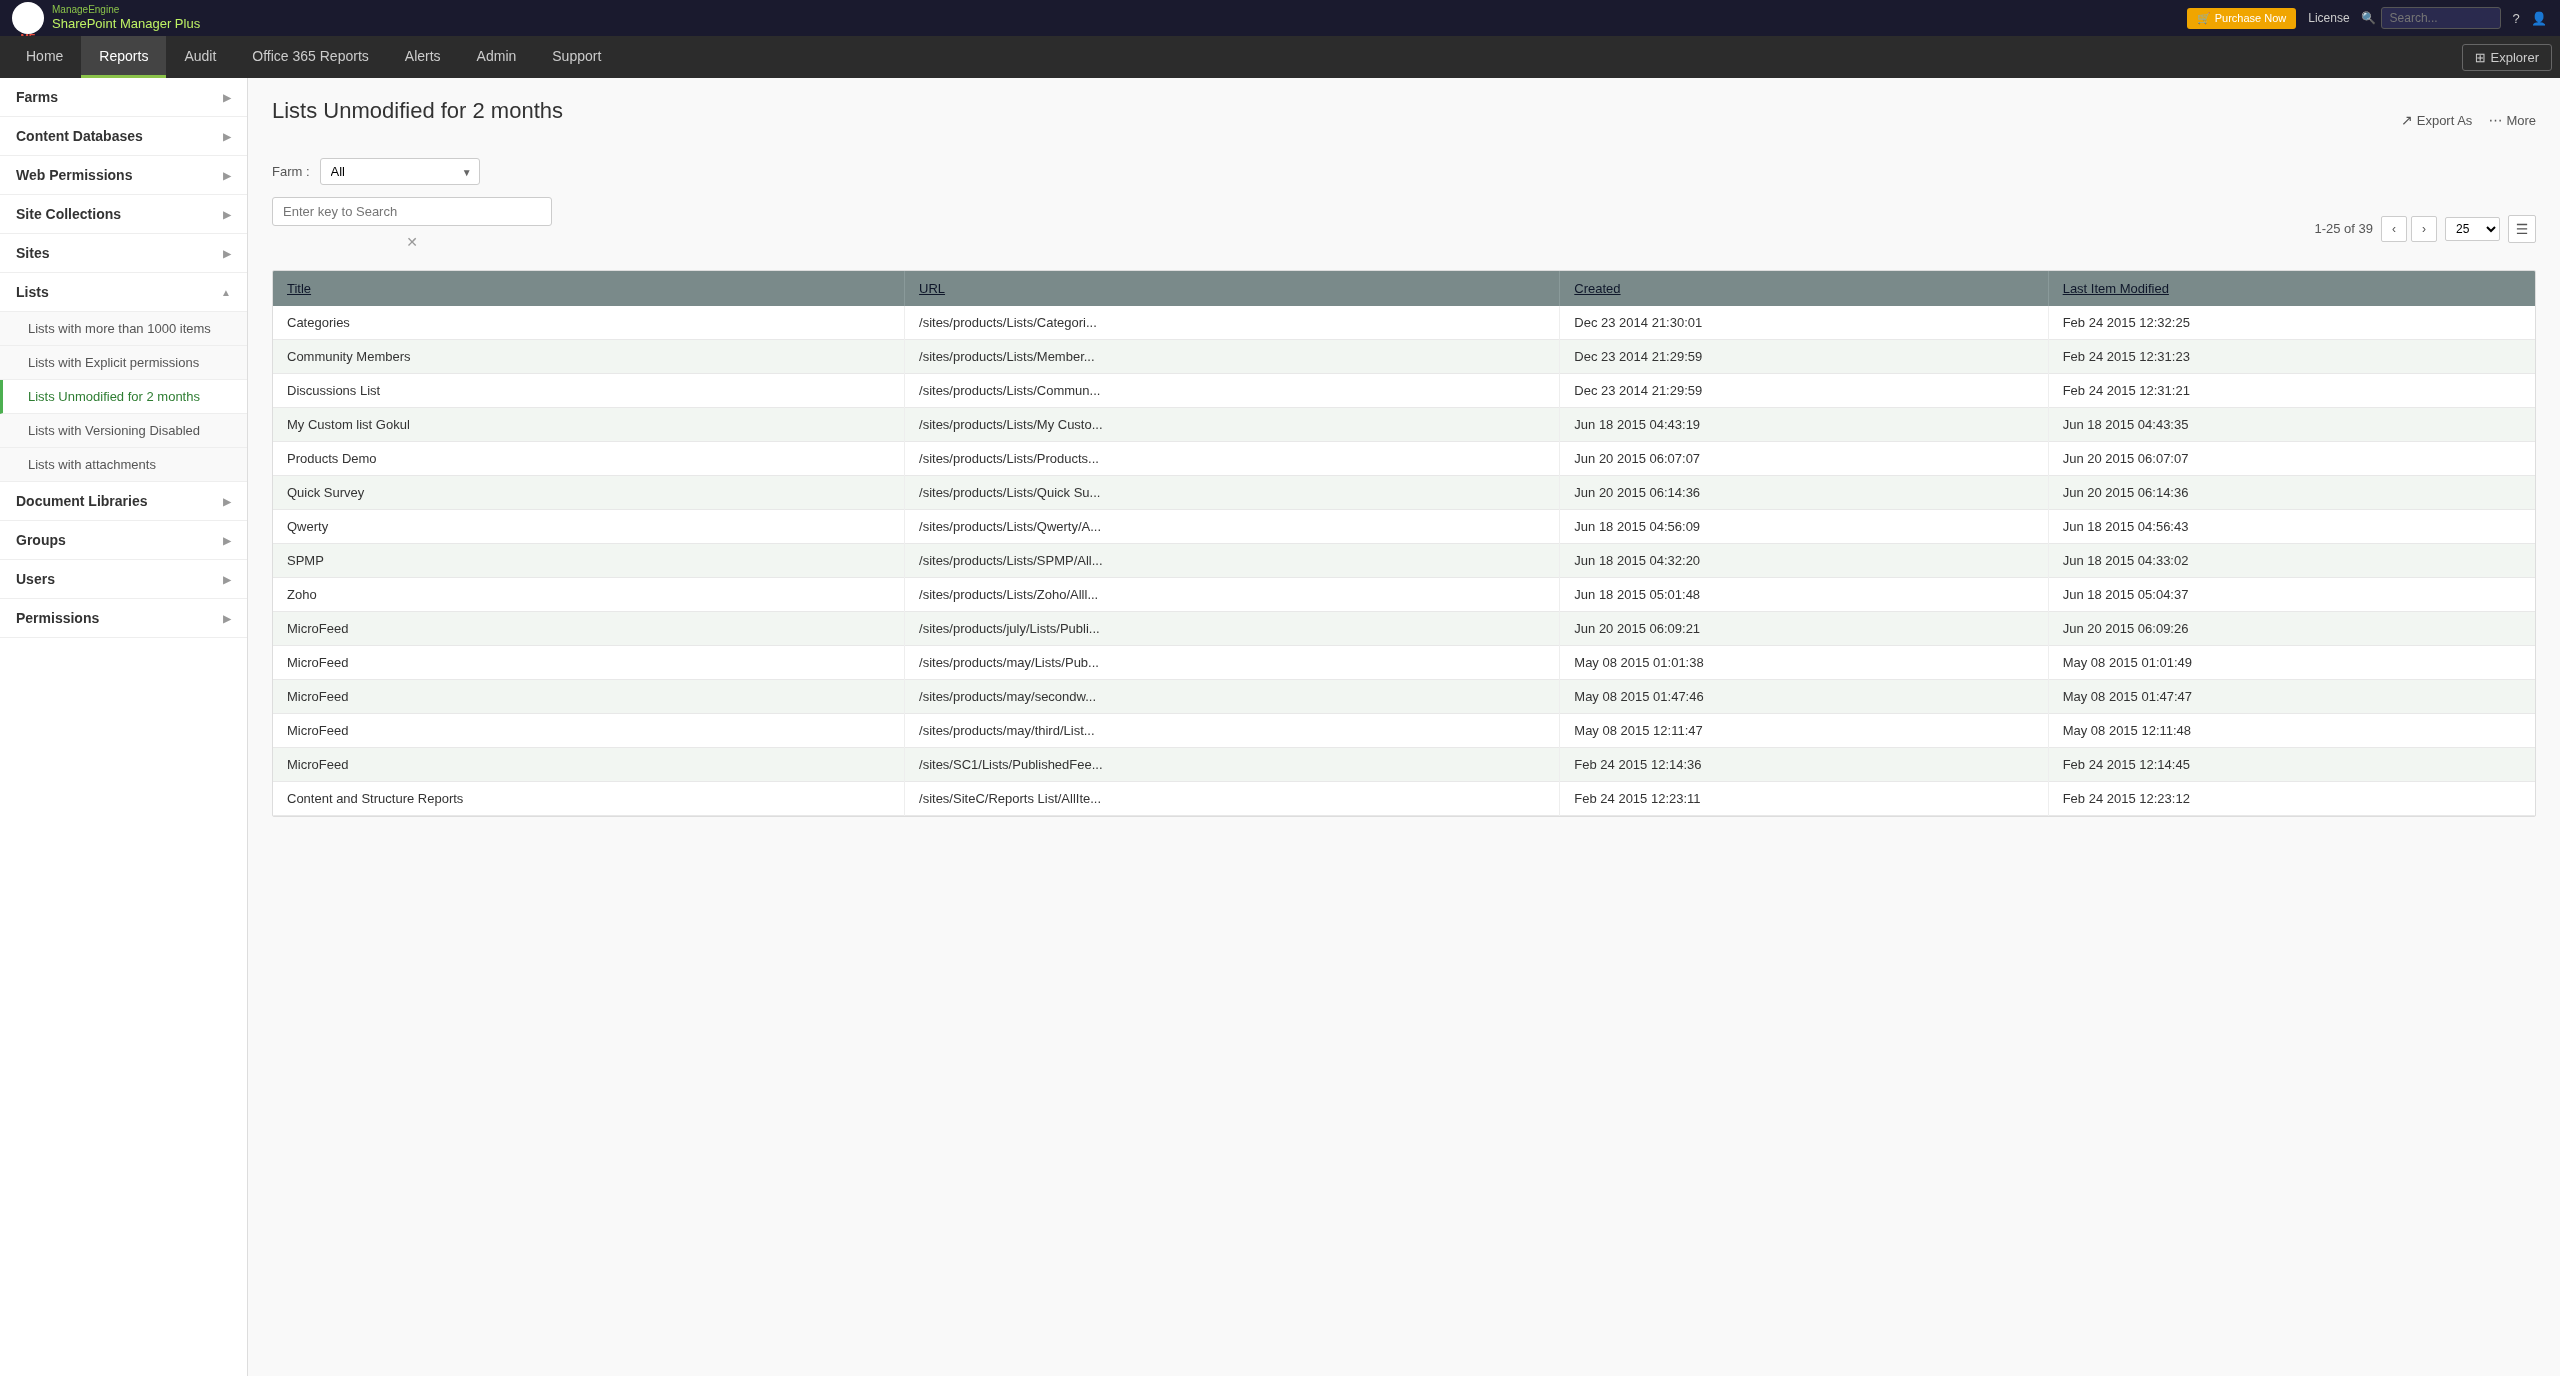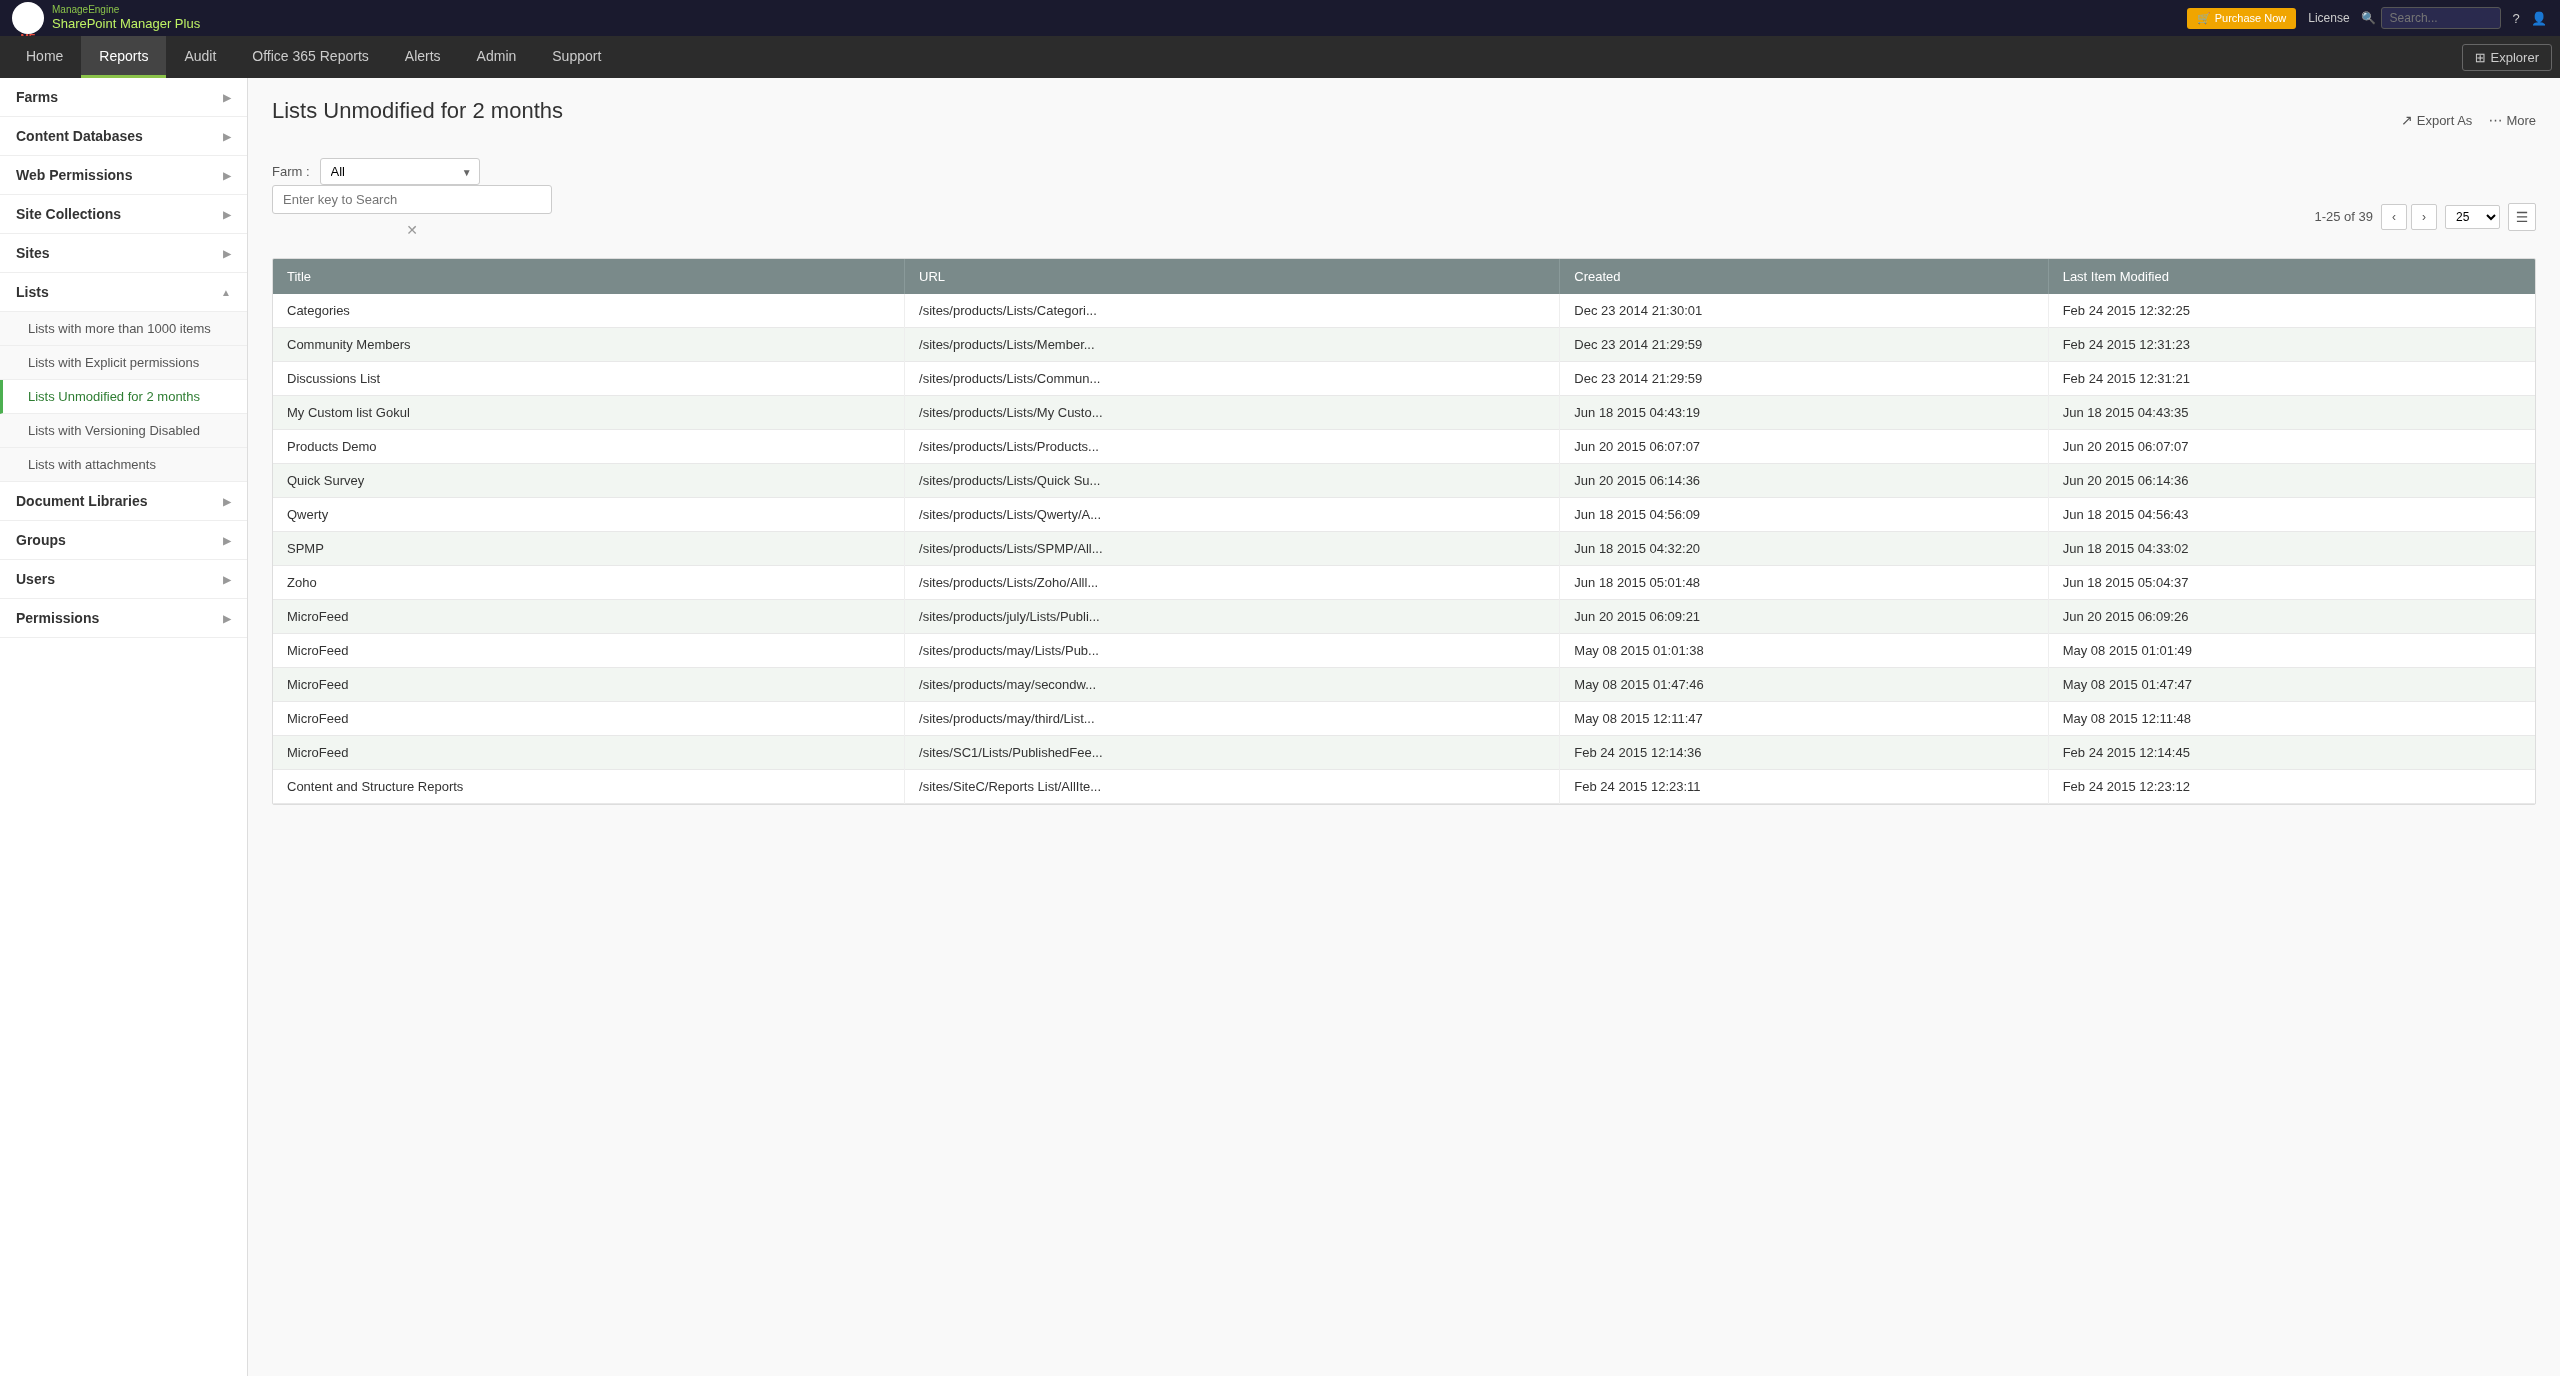--- a/index.html
+++ b/index.html
@@ -30,41 +30,41 @@
     .sidebar { width: 248px; background: #fff; border-right: 1px solid #ddd; overflow-y: auto; flex-shrink: 0; }
     .sidebar-item { display: flex; align-items: center; justify-content: space-between; padding: 11px 16px; cursor: pointer; border-bottom: 1px solid #eee; font-size: 14px; font-weight: 600; color: #333; }
     .sidebar-item .arrow { color: #999; font-size: 10px; }
     .sidebar-sub { background: #f9f9f9; }
     .sidebar-sub-item { padding: 9px 16px 9px 28px; cursor: pointer; font-size: 13px; color: #555; border-bottom: 1px solid #eee; }
     .sidebar-sub-item.active { background: white; color: #2e7d32; border-left: 3px solid #4caf50; padding-left: 25px; font-weight: 500; }
 
     
     .content { flex: 1; overflow-y: auto; background: #f9f9f9; padding: 20px 24px; }
     .page-title { font-size: 22px; font-weight: 400; color: #333; margin-bottom: 18px; }
-    .toolbar { display: flex; align-items: center; justify-content: space-between; }
+    .toolbar { display: flex; align-items: center; justify-content: space-between; margin-bottom: 12px; }
     .toolbar-left { display: flex; align-items: center; gap: 10px; }
     .farm-label { font-size: 13px; color: #555; }
     .farm-select { border: 1px solid #ccc; padding: 5px 28px 5px 10px; border-radius: 3px; font-size: 13px; background: white; min-width: 160px; appearance: none; -webkit-appearance: none; cursor: pointer; }
     .select-wrap { position: relative; display: inline-block; }
     .select-wrap::after { content: '▼'; position: absolute; right: 8px; top: 50%; transform: translateY(-50%); font-size: 10px; color: #666; pointer-events: none; }
     .search-row { display: flex; align-items: center; gap: 8px; margin-bottom: 10px; flex-direction: column; }
     .search-input { border: 1px solid #ccc; padding: 6px 10px; border-radius: 3px; font-size: 13px; width: 280px; color: #999; }
     .search-clear { color: #999; cursor: pointer; font-size: 14px; }
     .pagination-info { font-size: 13px; color: #555; }
     .page-nav { display: flex; align-items: center; gap: 4px; }
     .page-nav-btn { border: 1px solid #ccc; background: white; width: 26px; height: 26px; cursor: pointer; display: flex; align-items: center; justify-content: center; border-radius: 2px; color: #555; font-size: 12px; }
     .per-page-select { border: 1px solid #ccc; padding: 3px 6px; border-radius: 2px; font-size: 12px; background: white; cursor: pointer; }
     .columns-btn { border: 1px solid #ccc; background: white; width: 28px; height: 28px; cursor: pointer; display: flex; align-items: center; justify-content: center; border-radius: 2px; color: #555; font-size: 14px; }
     .export-btn { background: none; border: none; color: #555; cursor: pointer; font-size: 13px; display: flex; align-items: center; gap: 4px; }
     .more-btn { background: none; border: none; color: #555; cursor: pointer; font-size: 13px; display: flex; align-items: center; gap: 4px; }
 
     
     .table-wrap { background: white; border: 1px solid #ddd; border-radius: 2px; overflow: hidden; }
     table { width: 100%; border-collapse: collapse; }
-    thead tr { background: #7a8a8a; color: #ffffff; }
+    thead tr { background: #7a8a8a; color: #0f172a; text-decoration: underline; }
     thead th { padding: 10px 14px; text-align: left; font-weight: 500; font-size: 13px; border-right: 1px solid #8a9a9a; }
     thead th:last-child { border-right: none; }
     tbody tr { border-bottom: 1px solid #e8e8e8; }
     tbody tr:nth-child(even) { background: #f2f6f2; }
     tbody td { padding: 9px 14px; font-size: 13px; color: #333; border-right: 1px solid #eee; }
     tbody td:last-child { border-right: none; }
 
     .title-header { display: flex; align-items: center; justify-content: space-between; margin-bottom: 16px; }
 
     

